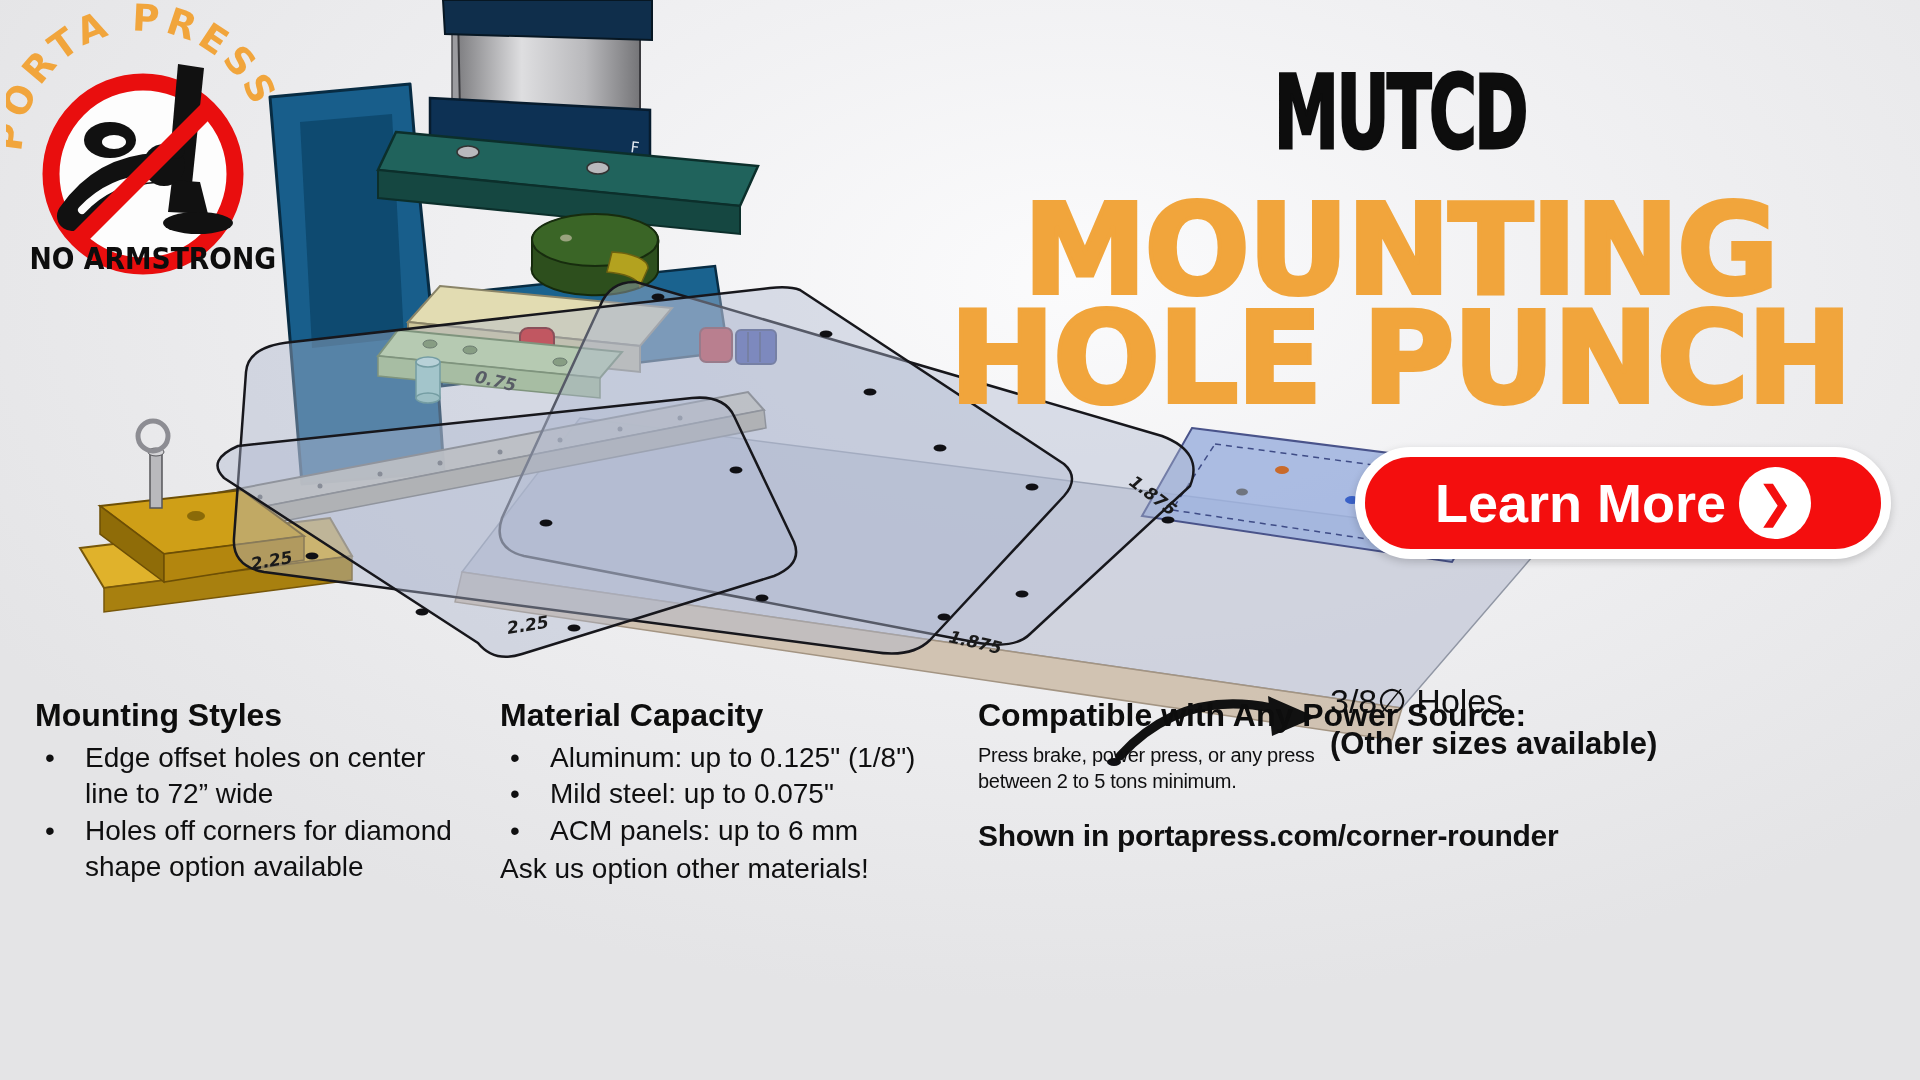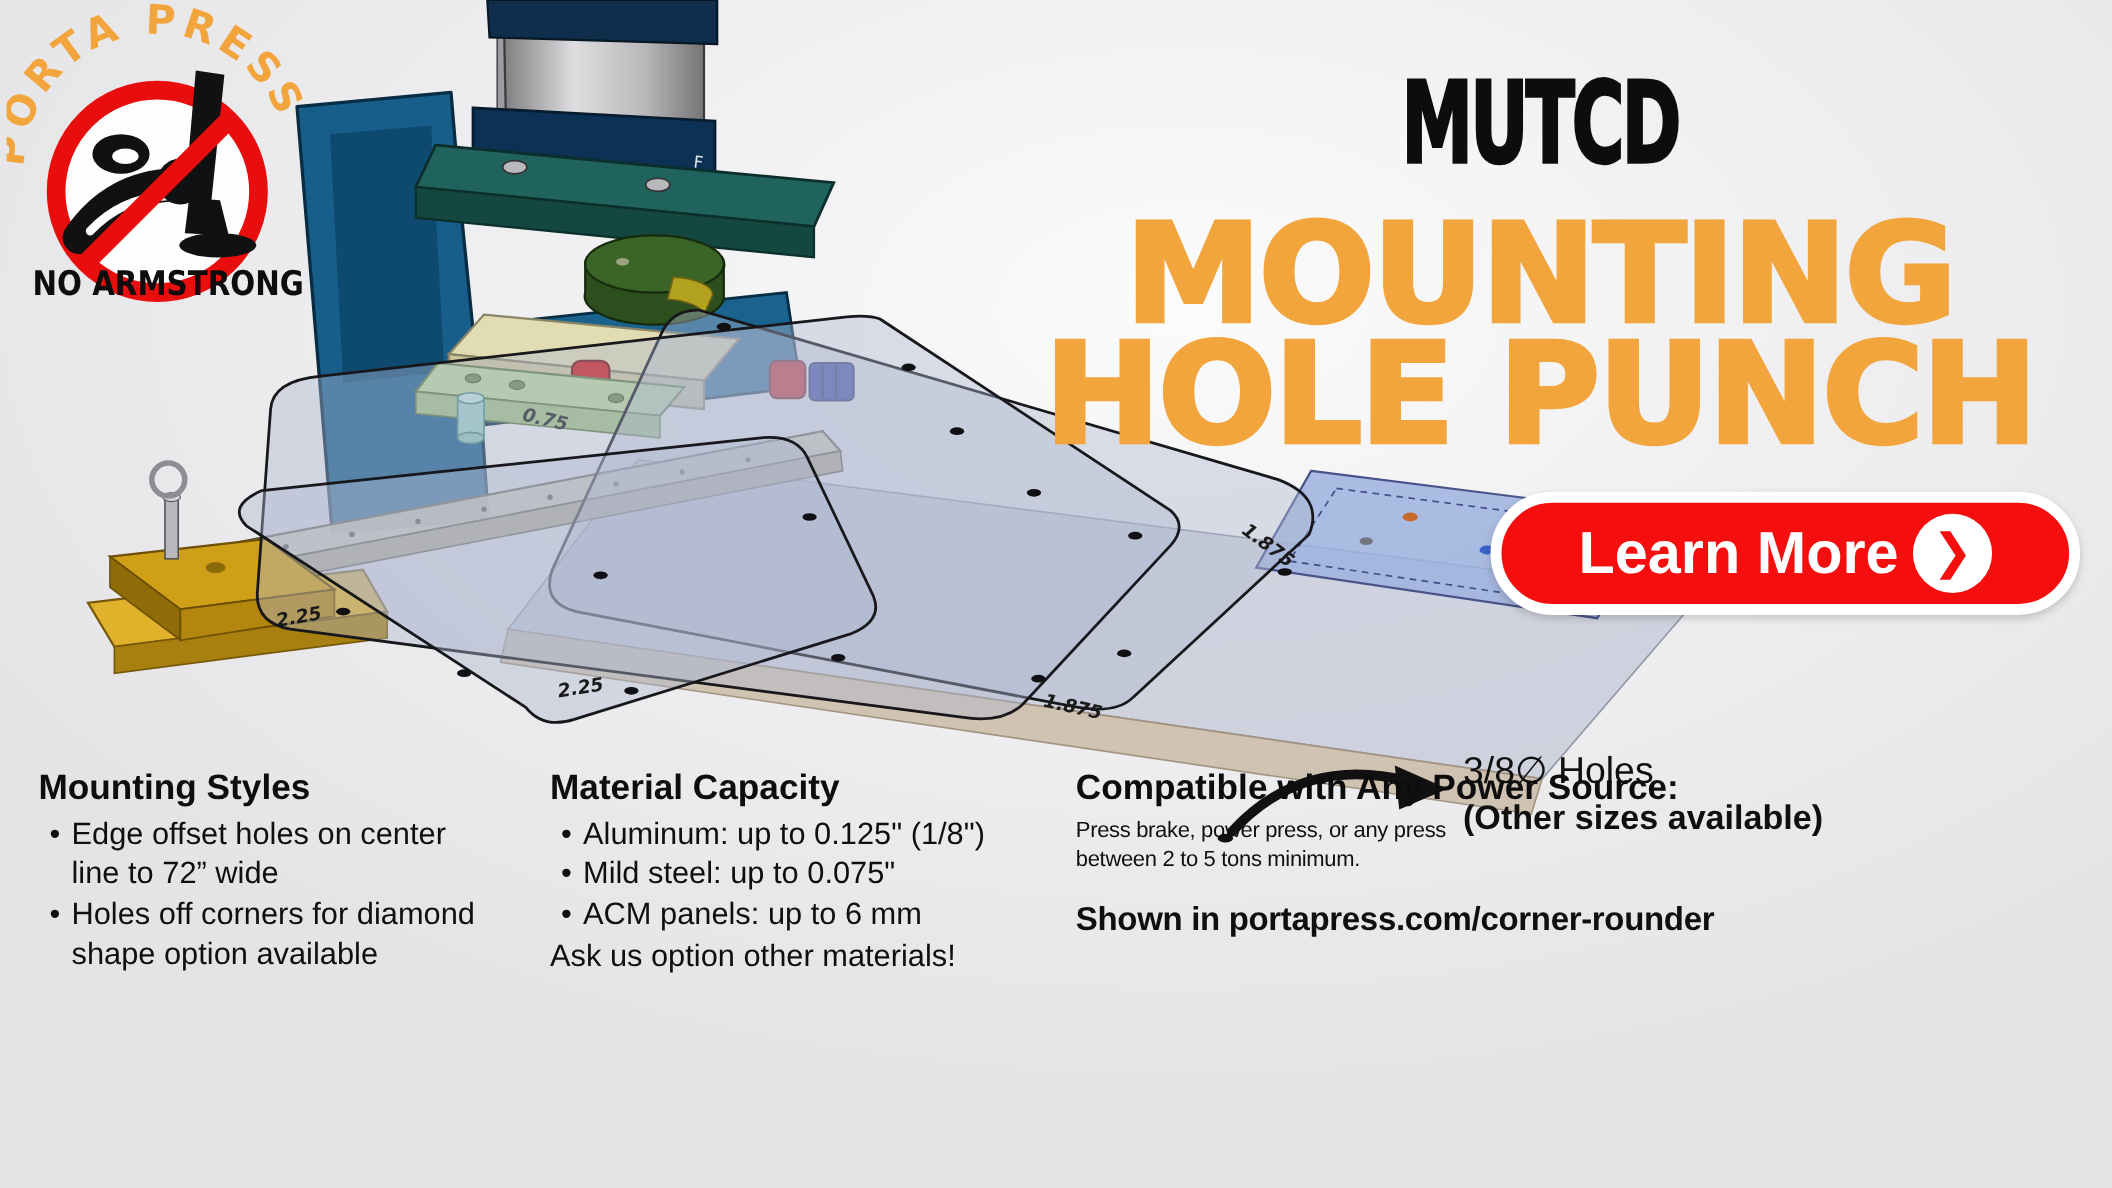--- a/index.html
+++ b/index.html
@@ -43,21 +43,21 @@
 
   
   .col{color:#0f0f10;top:697px;}
   .col h3{margin:0 0 6px 0;font-size:32px;font-weight:bold;color:#0d0d0d;font-family:"Liberation Sans",sans-serif;}
   .col-mounting{left:35px;width:445px;}
   .col-material{left:500px;width:470px;}
   .col-power{left:978px;width:600px;}
   .blist{margin:0;padding:0;list-style:none;}
   .blist li{display:flex;align-items:flex-start;font-size:28px;line-height:1.3;}
   .blist .b{width:30px;flex:none;text-align:center;font-size:28px;}
-  .blist .t{white-space:pre-line;}
+  .blist .t{white-space:pre-line;margin-left:20px;}
   .footnote{font-size:28px;line-height:1.3;margin-top:2px;}
   .col-power .body{font-size:20px;line-height:1.32;margin-top:8px;white-space:pre-line;letter-spacing:-.3px;}
   .col-power .note{font-size:30px;font-weight:bold;margin-top:24px;letter-spacing:-.3px;}
 
   svg text{font-family:"DejaVu Sans",sans-serif;}
   .dim{font-size:17px;font-style:italic;font-weight:bold;fill:#1a1a1a;}
 </style>
 </head>
 <body>
 

